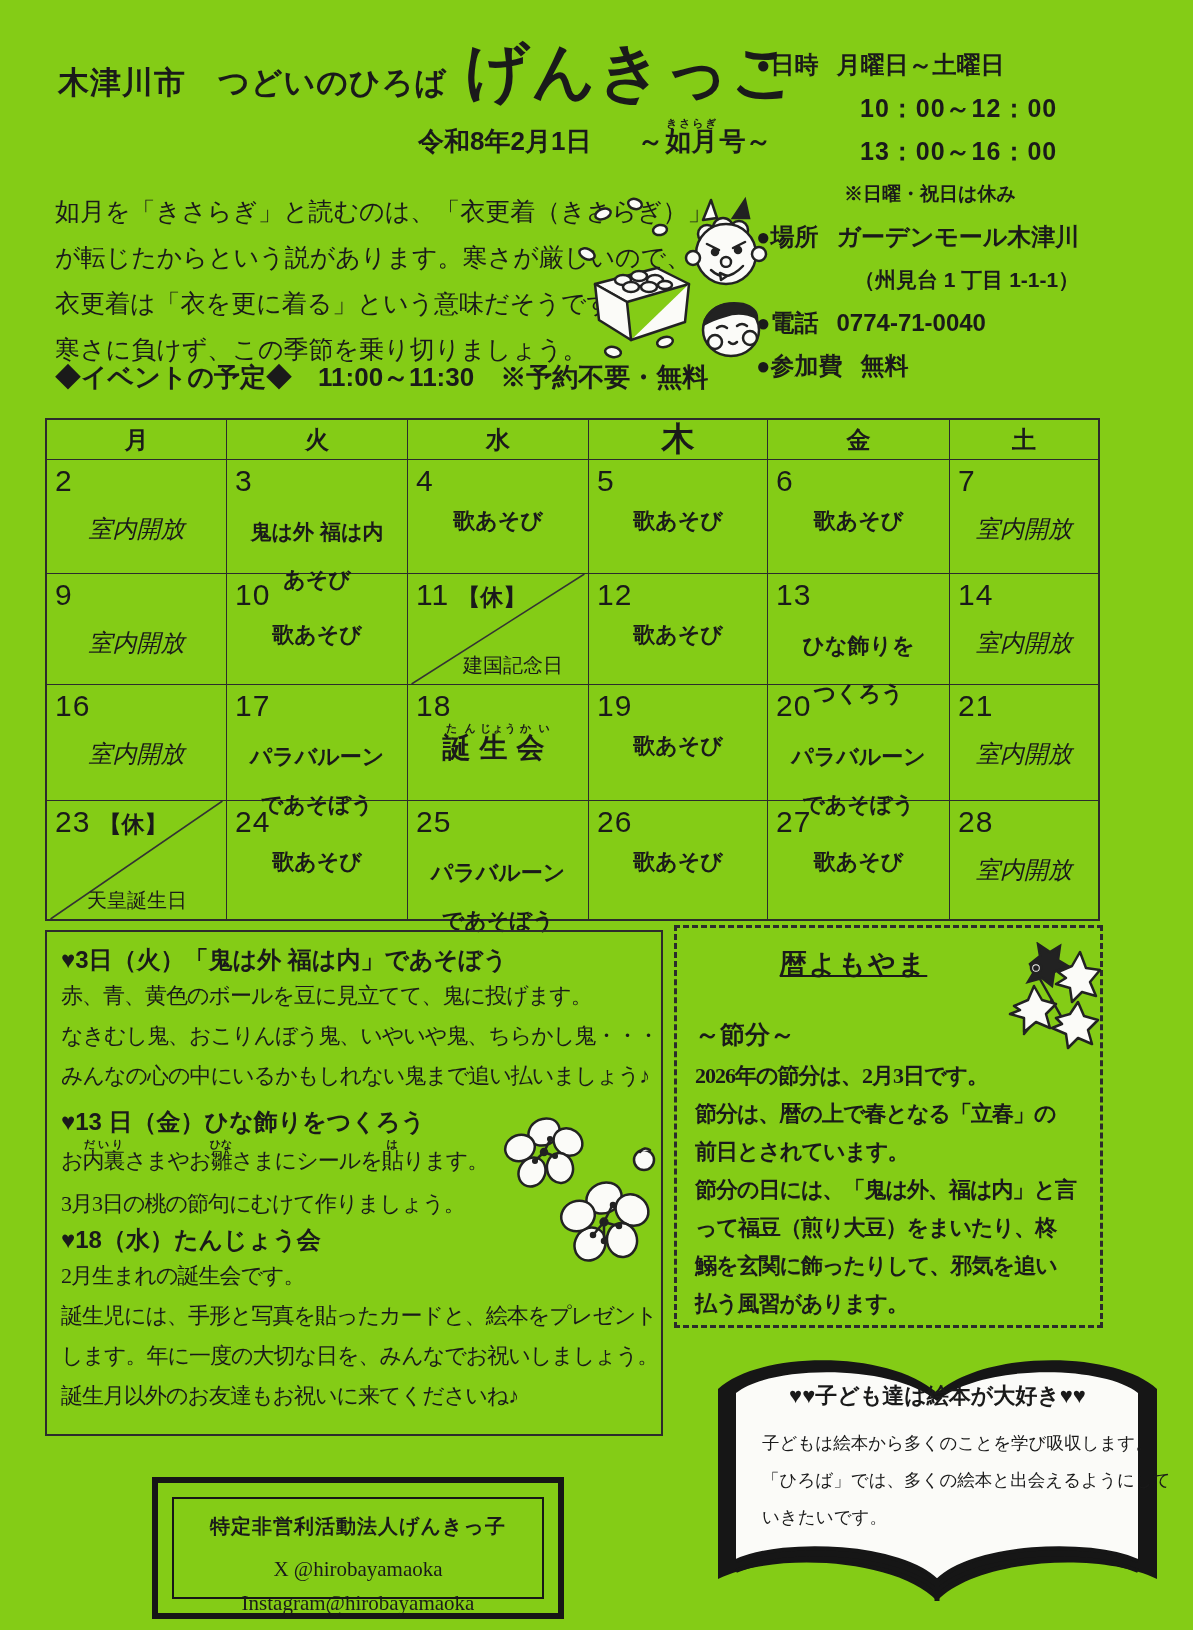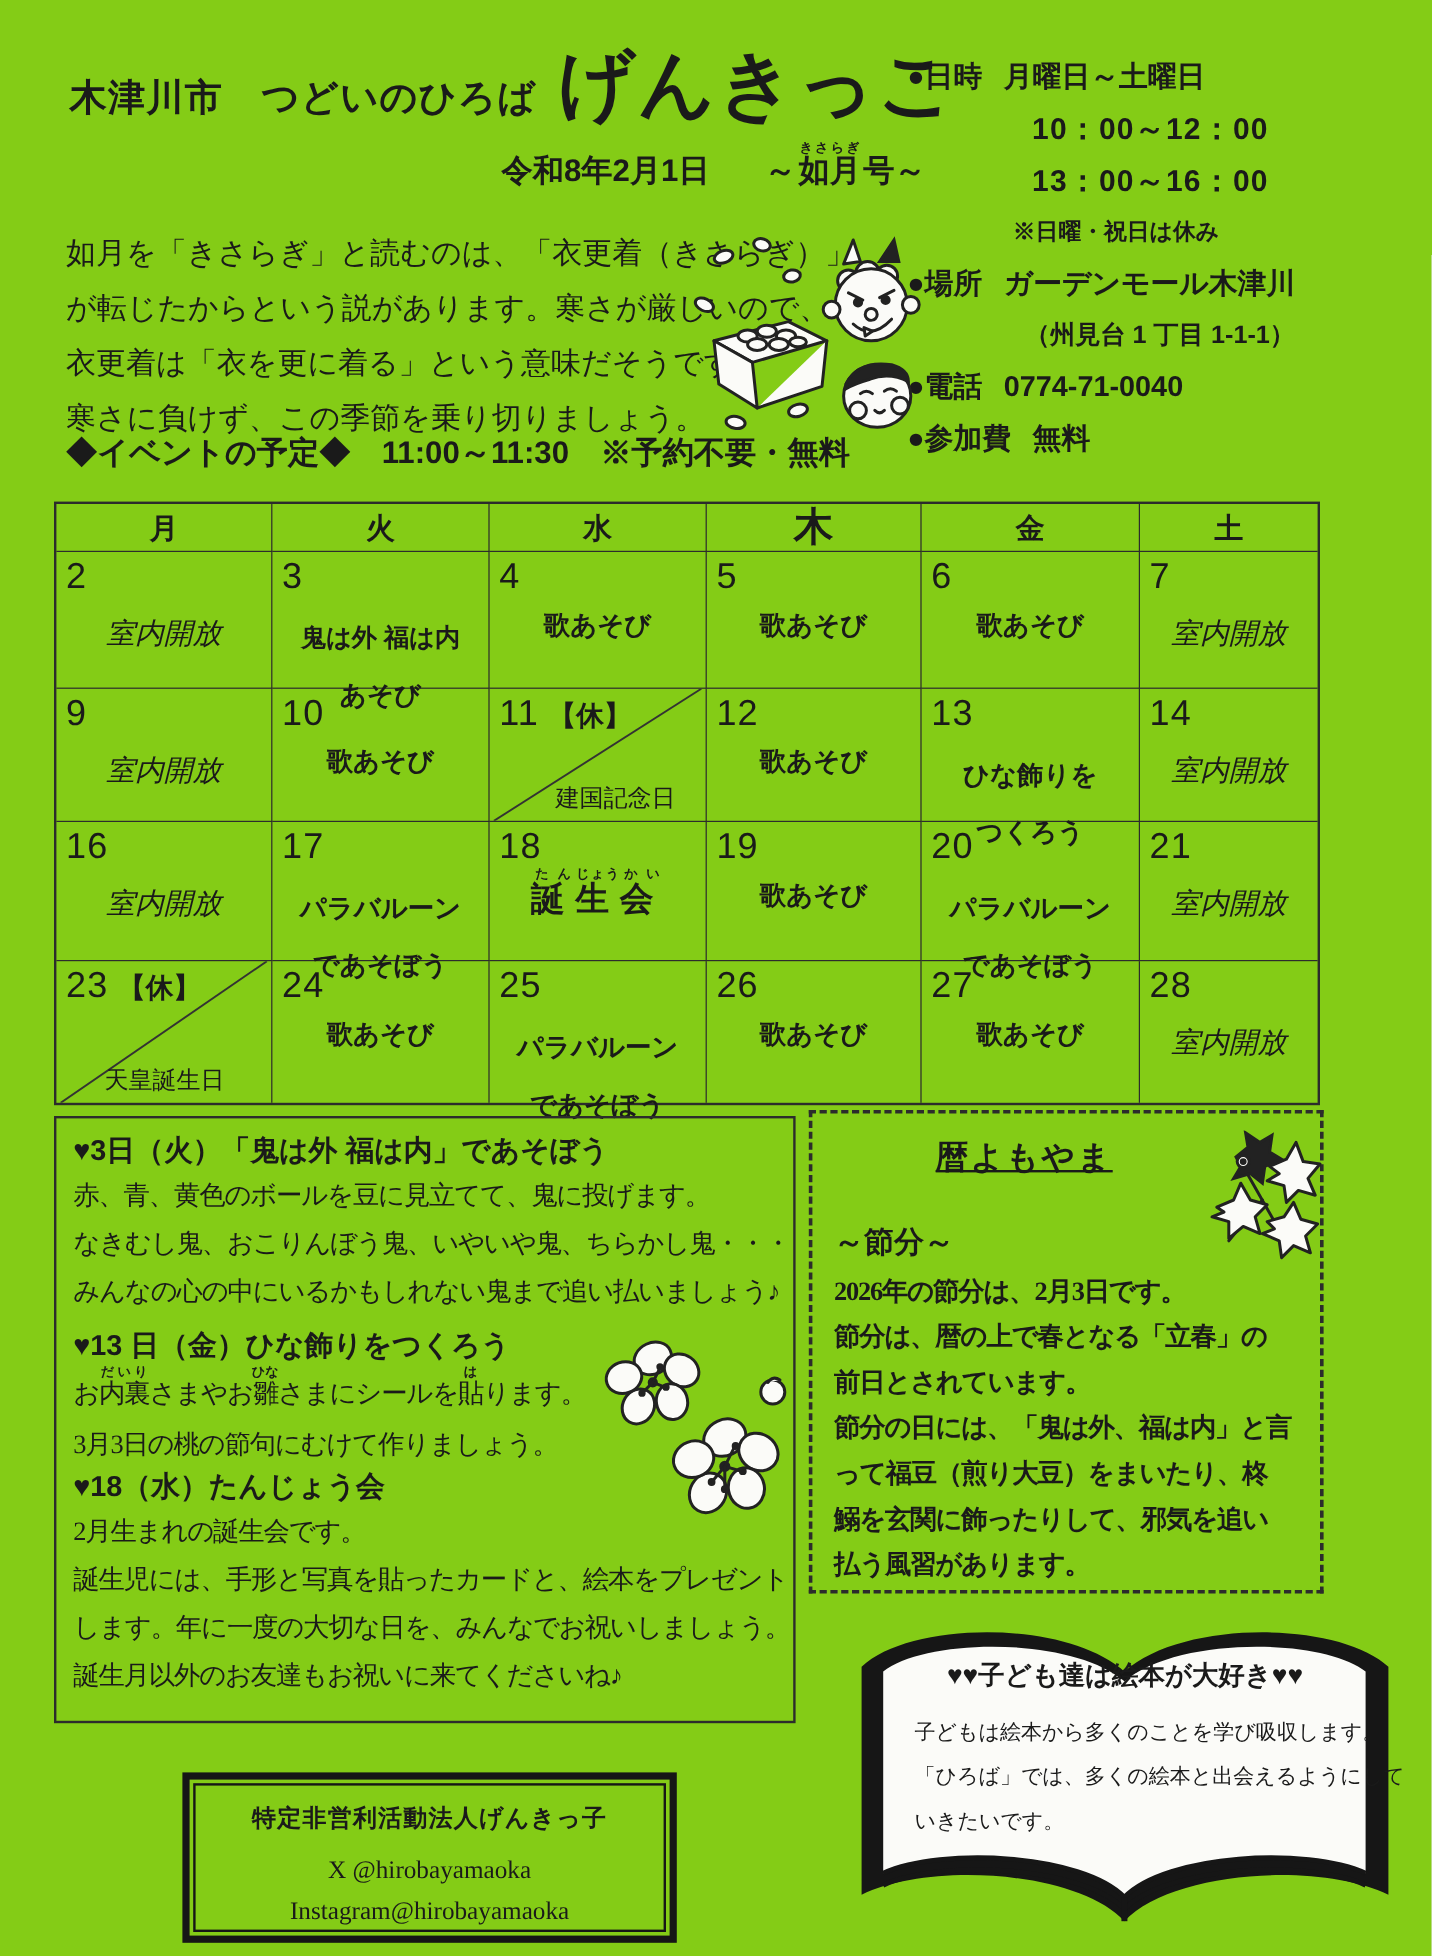--- a/index.html
+++ b/index.html
@@ -72,21 +72,21 @@
   .kline { font-family:"Liberation Serif", serif; font-size:22px; font-weight:700; letter-spacing:-1px; line-height:38px; white-space:nowrap; }
   .klines { margin-top:6px; }
 
   
   .book { left:700px; top:1335px; width:475px; height:275px; }
   .book svg { position:absolute; inset:0; }
   .book-title { position:absolute; top:46px; left:0; right:0; text-align:center; font-size:22px; font-weight:800; white-space:nowrap; }
   .book-lines { position:absolute; top:90px; left:62px; font-size:17.5px; font-weight:500; line-height:37px; white-space:nowrap; }
 
   
-  .fbox { left:152px; top:1477px; width:412px; height:142px; border:6px solid #161616; padding:3px; }
+  .fbox { left:152px; top:1477px; width:412px; height:142px; border:6px solid #161616; padding:14px; }
   .fbox-inner { width:100%; height:100%; border:2px solid #161616; text-align:center; padding-top:14px; }
   .forg { font-size:20px; font-weight:800; letter-spacing:1px; margin-bottom:12px; }
   .fsns { font-family:"Liberation Serif", serif; font-size:21px; line-height:34px; }
 
   .illus { pointer-events:none; }
   svg .ln { stroke:#222; stroke-width:2.5; fill:#fbfbf8; stroke-linejoin:round; stroke-linecap:round; }
   svg .lnf { stroke:#222; stroke-width:2.5; fill:#222; }
 </style>
 </head>
 <body>

